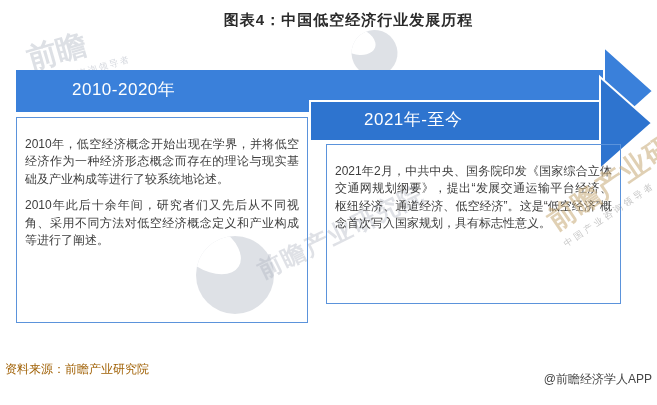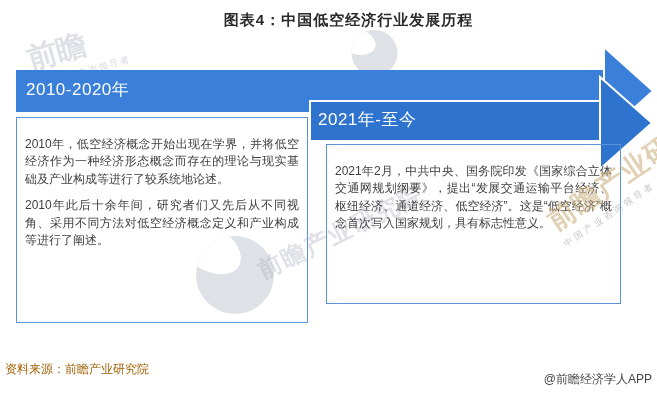--- a/index.html
+++ b/index.html
@@ -6,21 +6,21 @@
   #stage{
     position:relative;width:657px;height:405px;overflow:hidden;background:#ffffff;
     font-family:"Liberation Sans","DejaVu Sans",sans-serif;
   }
   .title{
     position:absolute;top:11px;left:0;width:657px;text-align:center;
     font-size:15px;font-weight:bold;color:#2b2b2b;letter-spacing:1px;padding-left:20px;
   }
   #arrows{position:absolute;left:0;top:0;z-index:1;}
   .band-label{
-    position:absolute;color:#ffffff;font-size:17px;font-weight:400;z-index:3;letter-spacing:.5px;
+    position:absolute;color:#ffffff;font-size:17px;font-weight:400;z-index:3;letter-spacing:.5px;margin-left:46px;
   }
   #label-1{left:26px;top:78px;}
   #label-2{left:318px;top:108px;}
   .textbox{
     position:absolute;box-sizing:border-box;border:1px solid #5b93db;background:transparent;
     padding:18px 8px;z-index:2;color:#3d3d3d;font-size:12px;line-height:1.45;text-align:justify;
   }
   #box-1{left:16px;top:117px;width:292px;height:206px;}
   #box-2{left:310px;top:144px;width:295px;height:160px;margin-left:16px;}
   .textbox p{margin:0 0 9px 0;}

